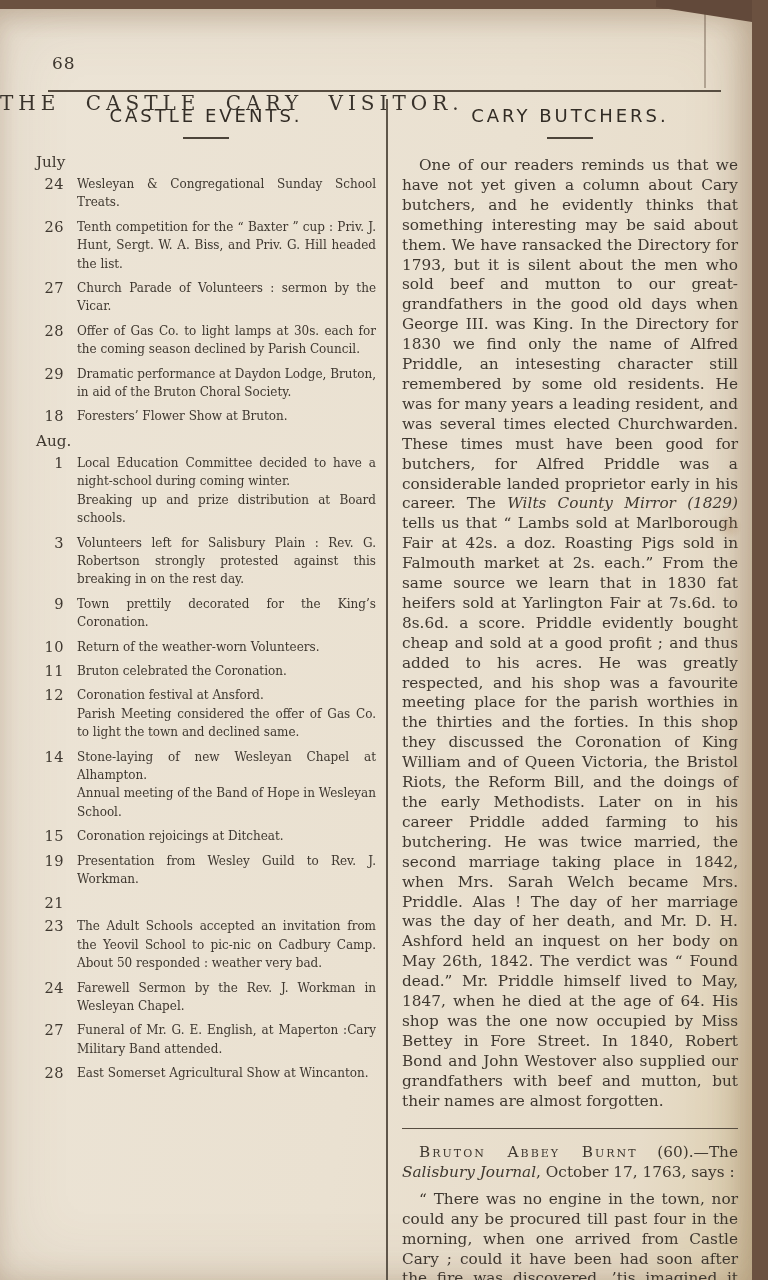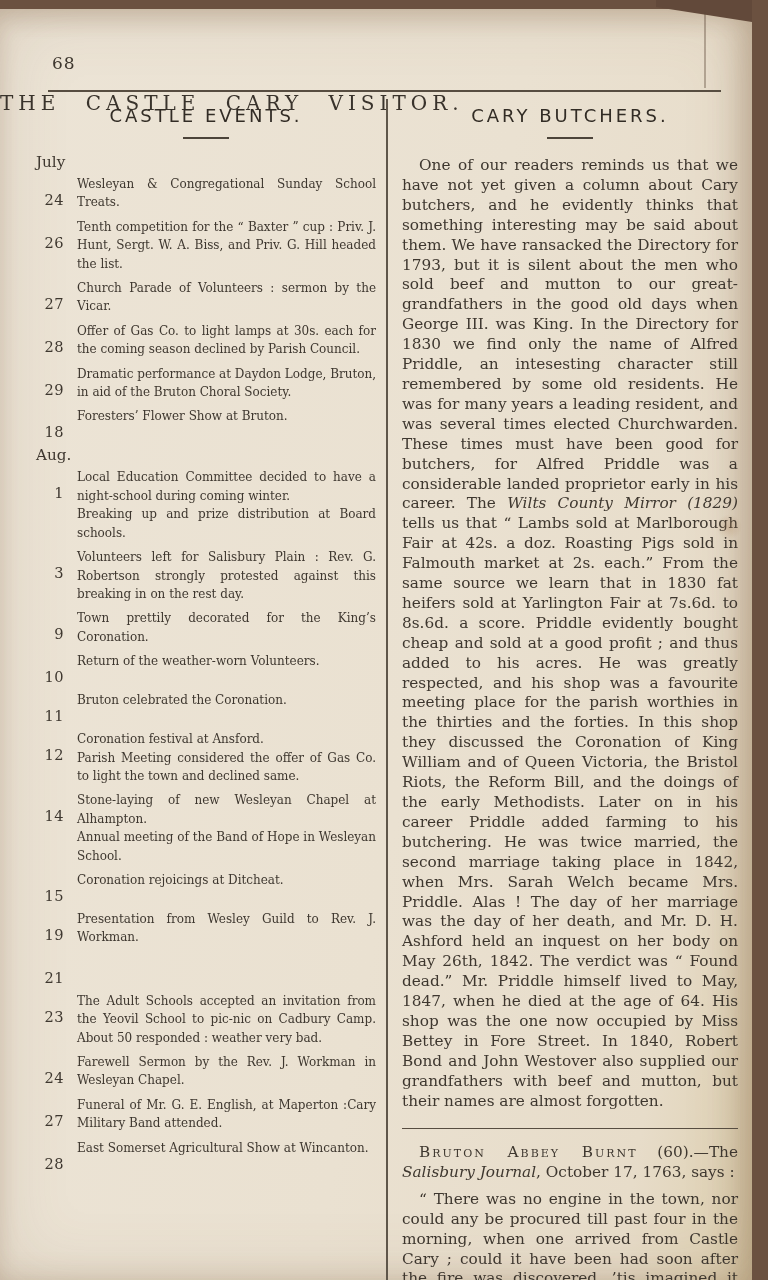--- a/index.html
+++ b/index.html
@@ -44,21 +44,21 @@
   .col.right{left:402px;width:336px;}
   h2{
     margin:13px 0 0;text-align:center;
     font-family:"DejaVu Sans", sans-serif;font-weight:normal;
     font-size:18px;letter-spacing:3px;color:#322c25;
   }
   .dash{width:46px;height:2px;background:#4c443a;margin:11px auto 0;}
   .events{margin-top:14px;}
   .month{font-size:15.2px;margin:3px 0 4px;}
   .event{display:flex;margin:0 0 6px;}
-  .day{flex:none;width:28px;text-align:right;margin-right:13px;font-size:14.6px;letter-spacing:.5px;margin-top:16px;}
+  .day{flex:none;width:28px;text-align:right;margin-right:13px;font-size:14.6px;letter-spacing:.5px;}
   .etext{flex:1;font-size:12px;line-height:18.4px;text-align:justify;}
   .body-text{font-size:15.3px;line-height:19.9px;text-align:justify;margin:0;}
   .indent{text-indent:17px;}
   .first-para{margin-top:17px;}
   .sect-rule{height:1.5px;background:#574d41;margin:16px 0 14px;}
   .smallcaps{font-variant:small-caps;letter-spacing:2px;}
   .quote-para{margin-top:7px;}
   i{font-style:italic;}
 </style>
 </head>

